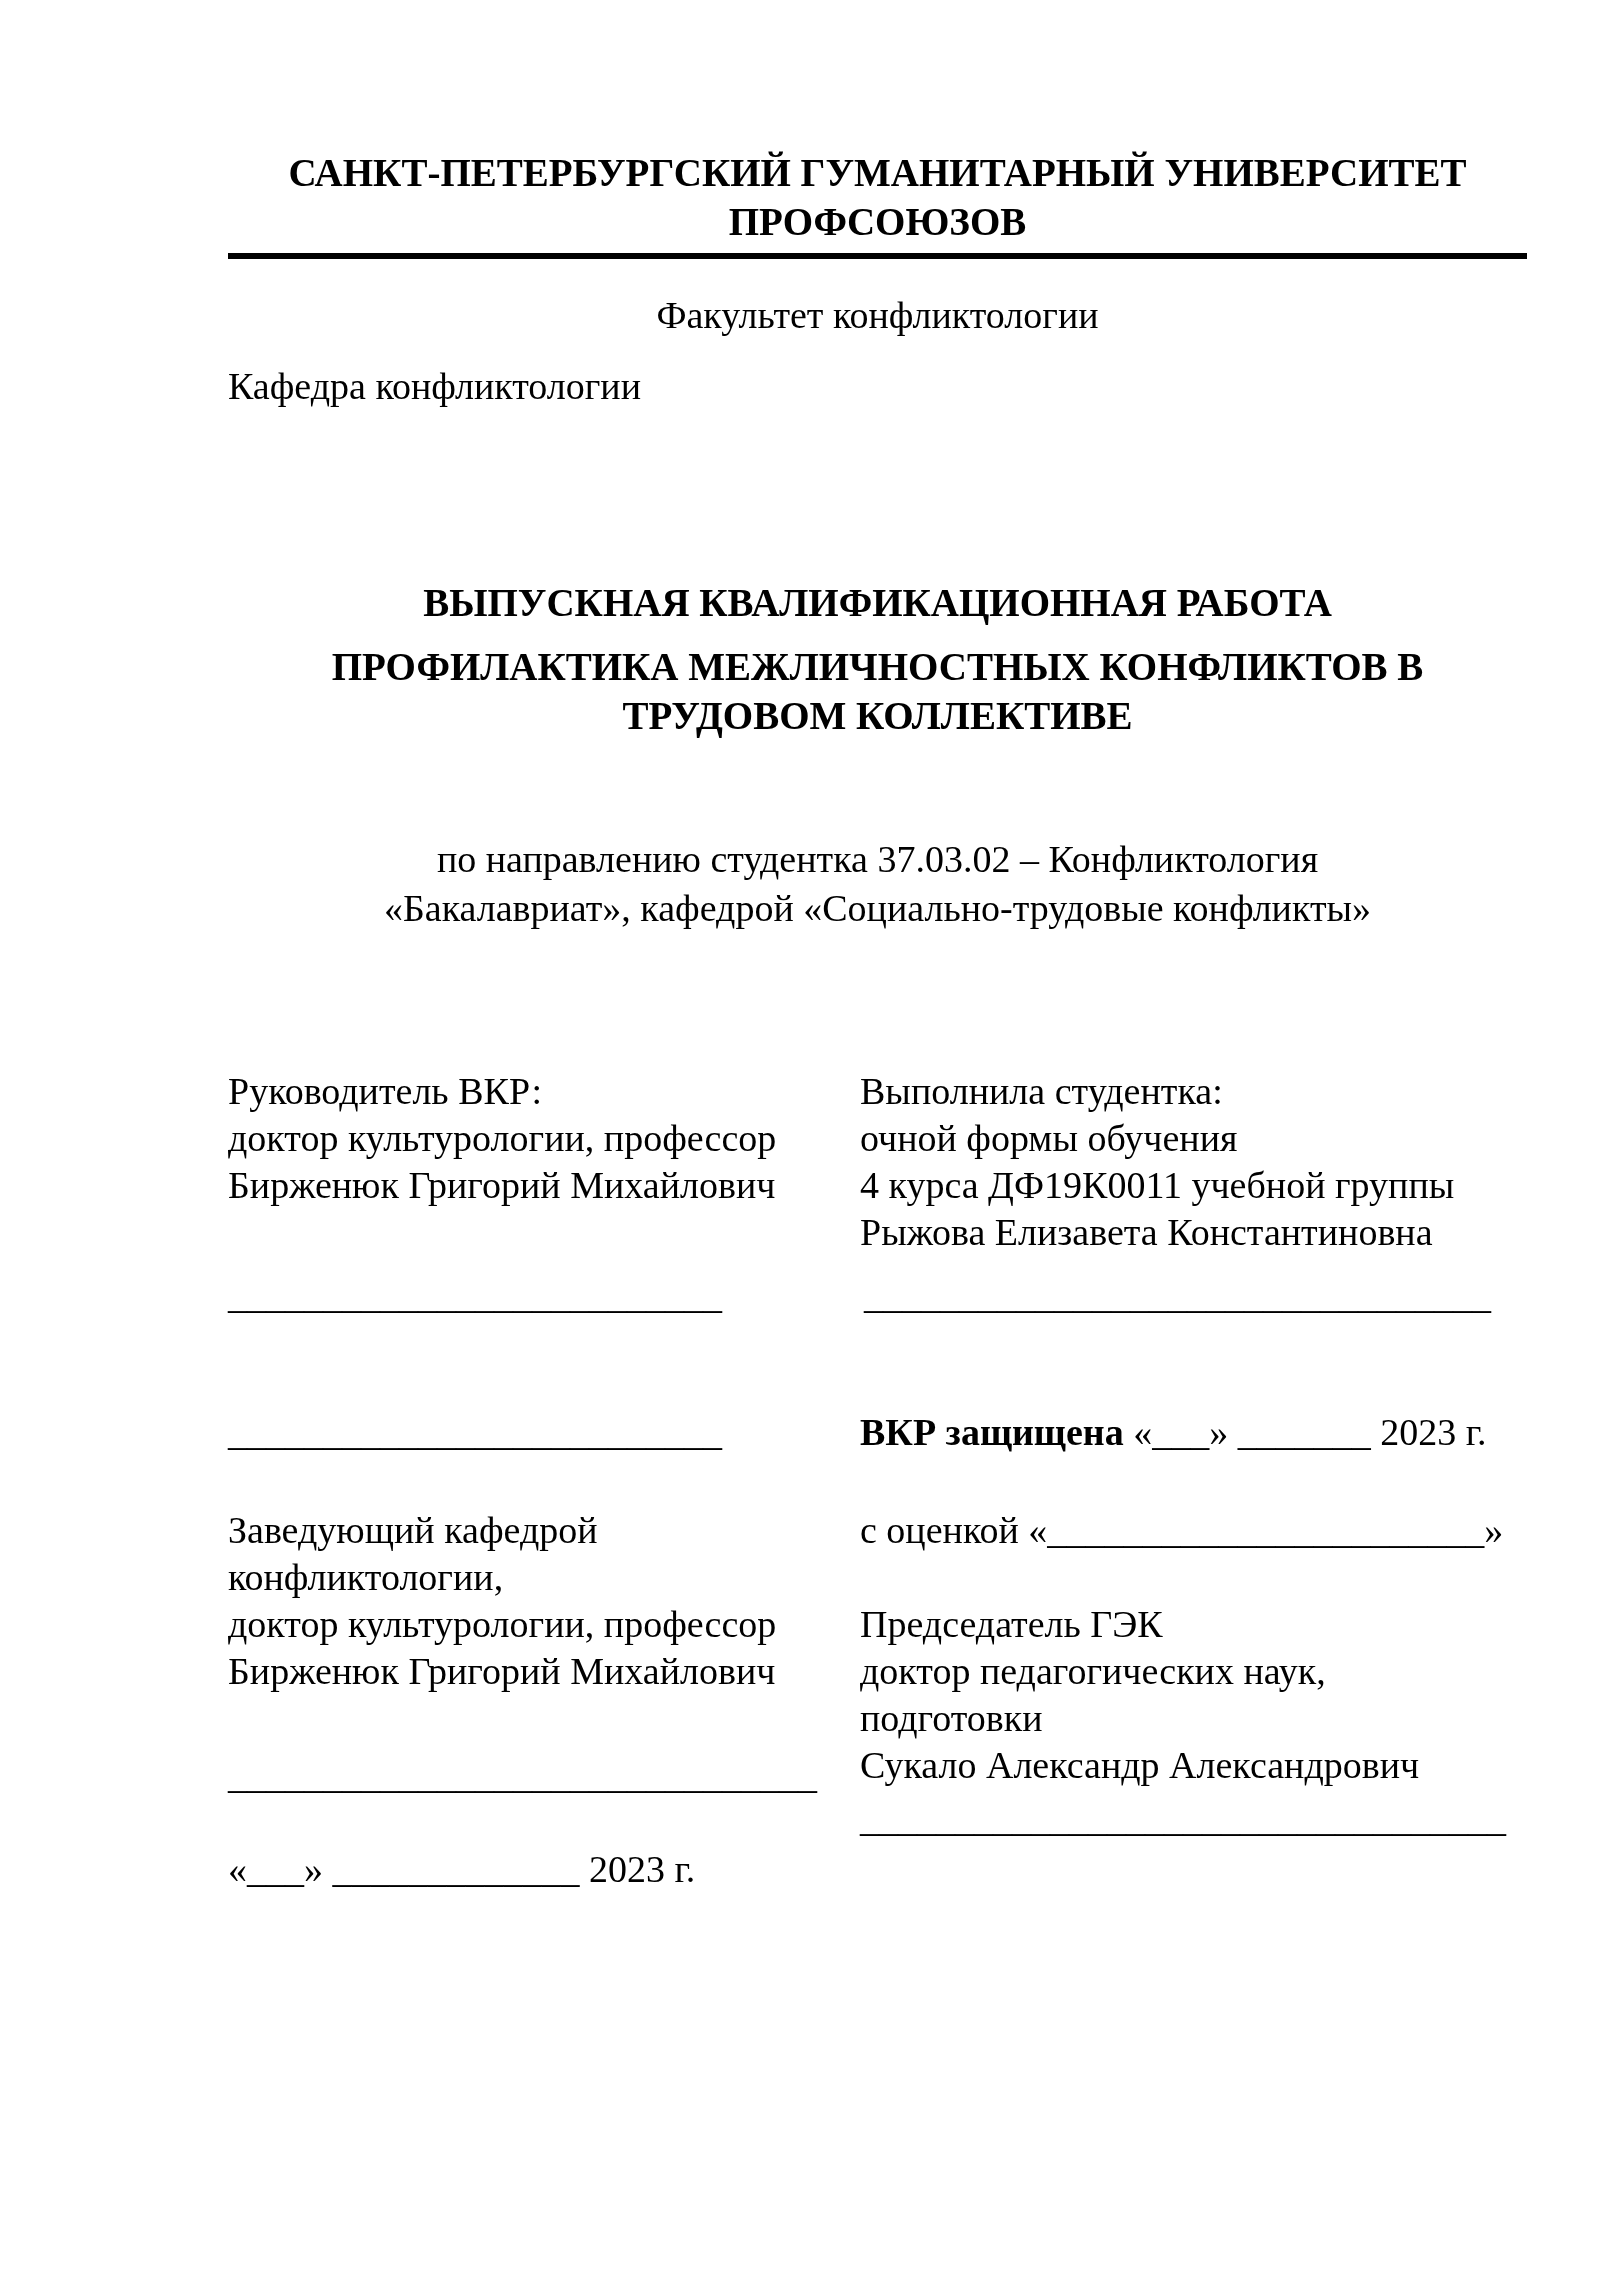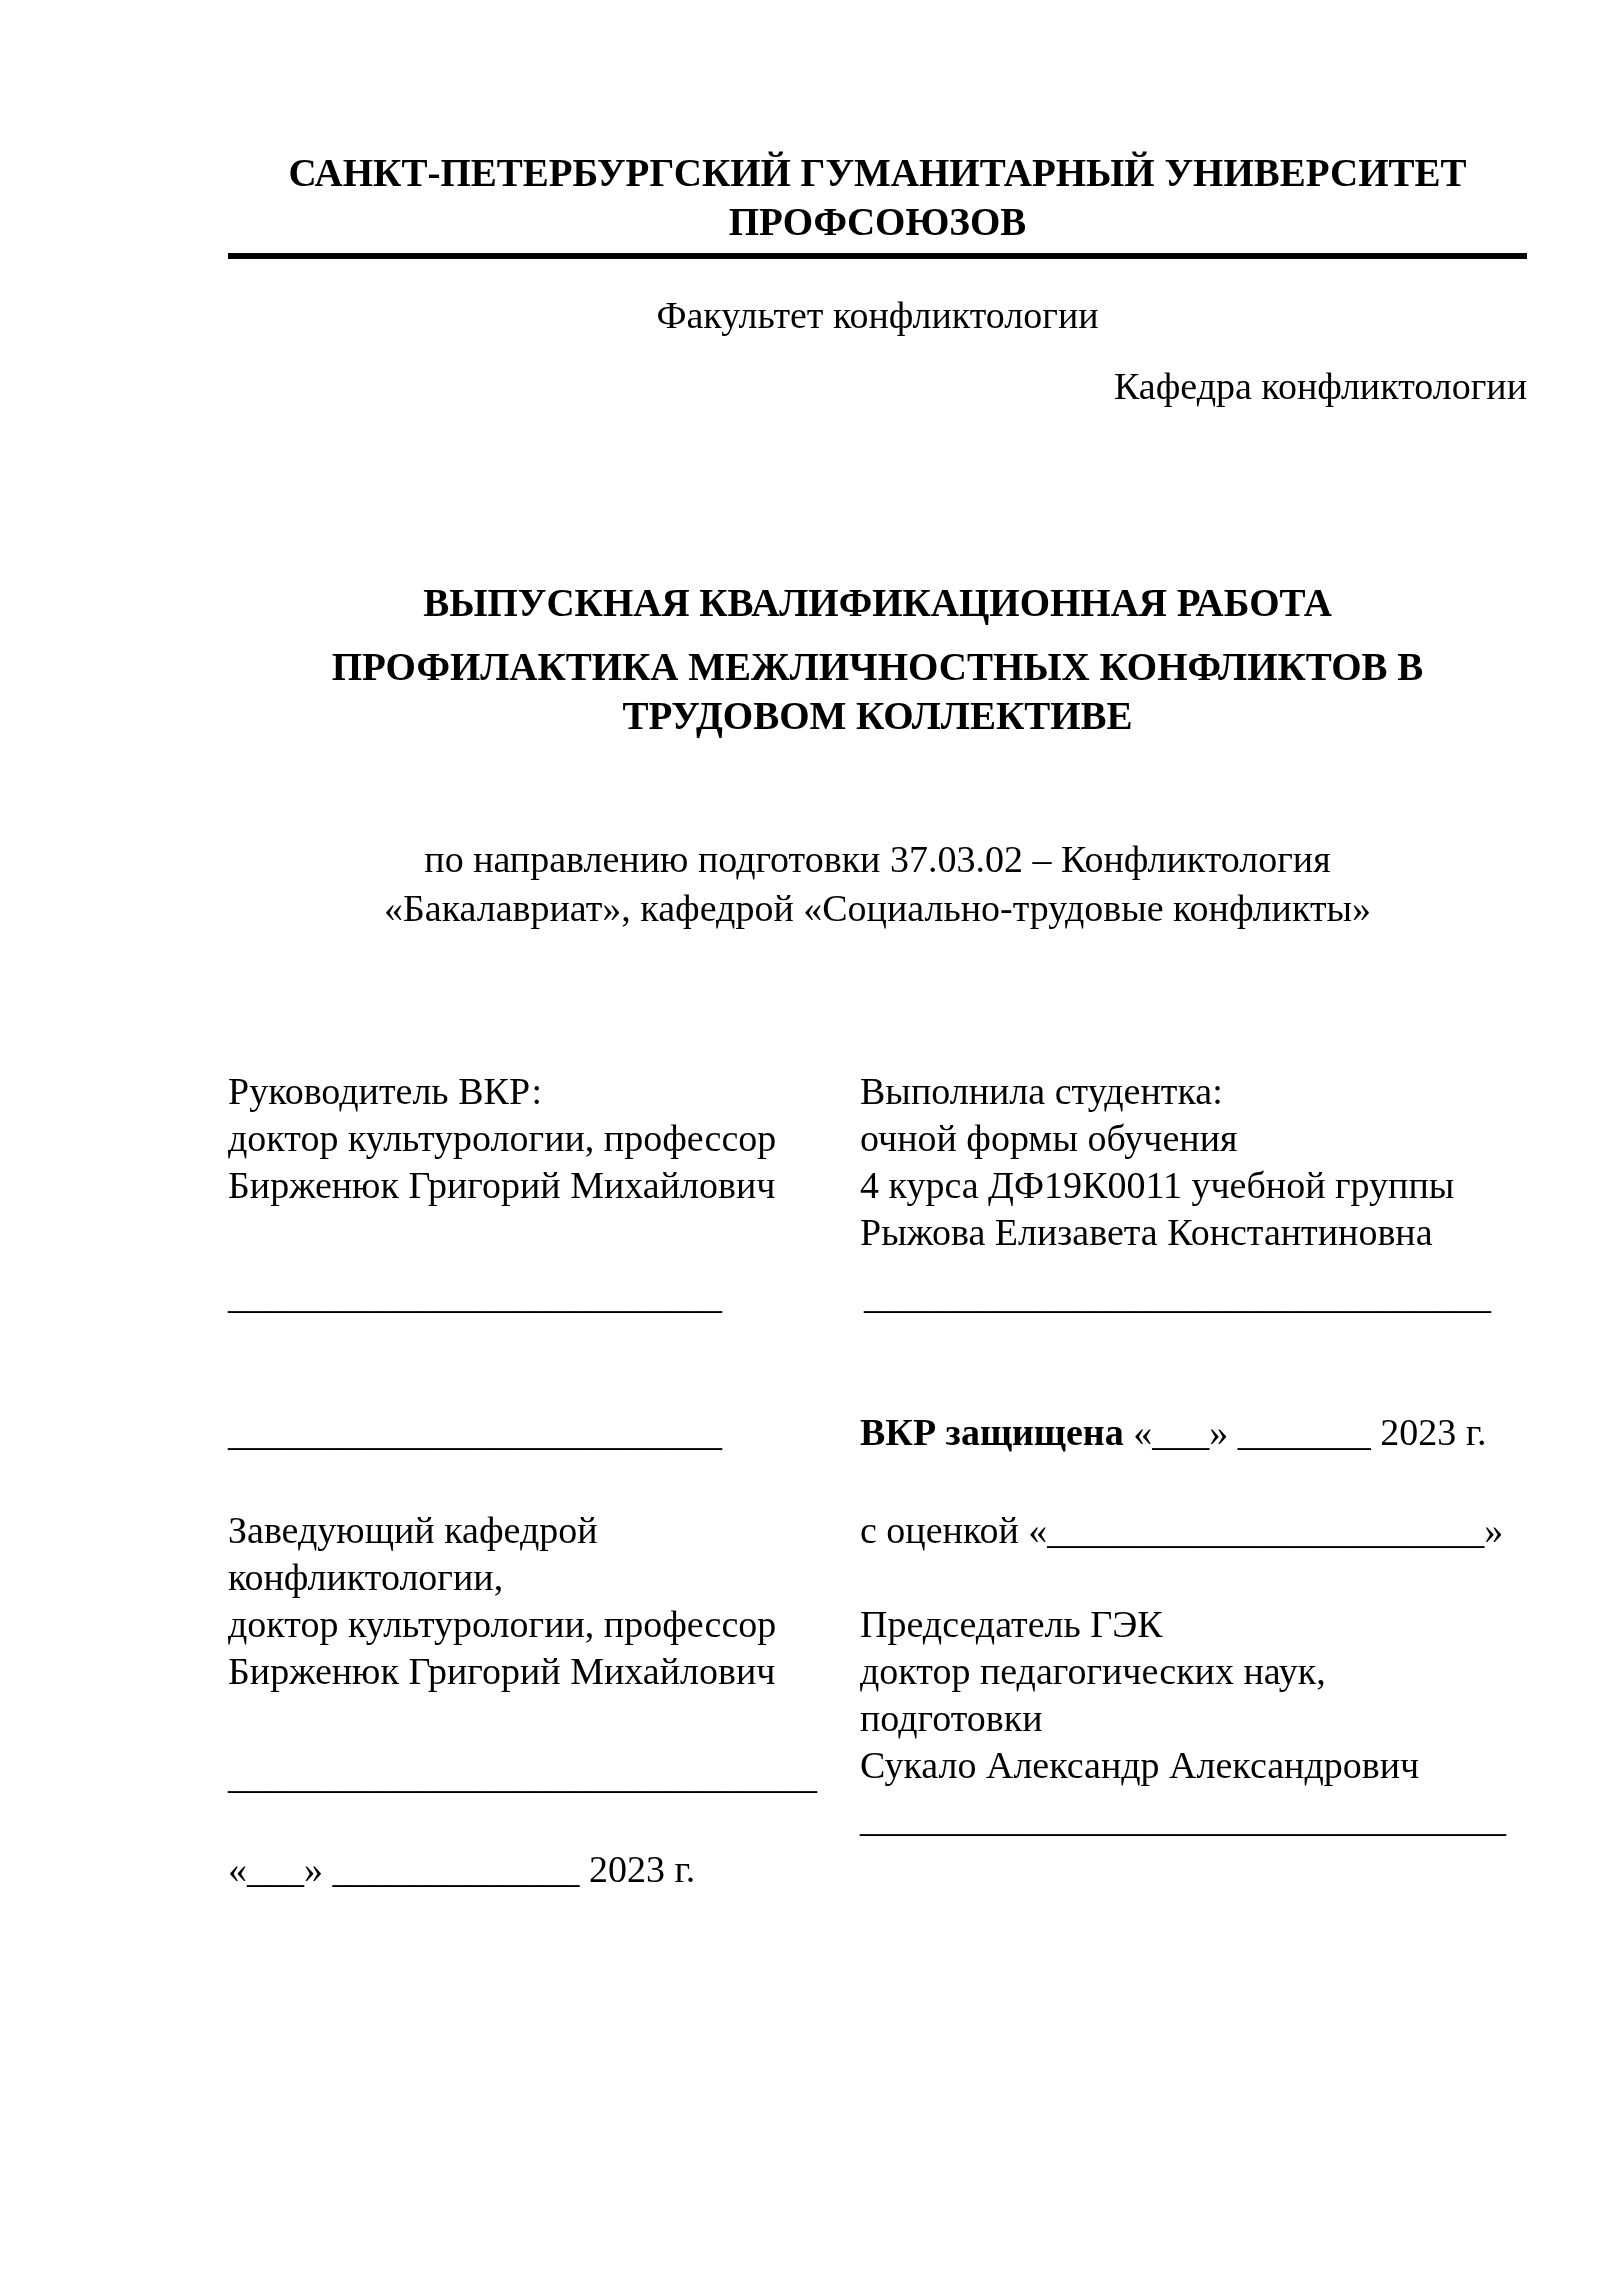--- a/index.html
+++ b/index.html
@@ -6,21 +6,21 @@
   .page{
     position:relative;
     width:1623px;height:2006px;
     background:#ffffff;color:#000000;
     font-family:"Liberation Serif","DejaVu Serif",serif;
     font-size:38px;line-height:47px;
     overflow:hidden;
   }
   .abs{position:absolute;left:228px;width:1299px;}
   .center{text-align:center;}
-  .right{text-align:right;}
+  .right{text-align:left;}
   .bold{font-weight:bold;}
   .big{font-size:39px;line-height:49px;}
   .nowrap{white-space:nowrap;}
   .col{position:absolute;white-space:nowrap;}
   .line{white-space:nowrap;}
   .line:empty::before{content:"\00a0";}
   .rule{position:absolute;left:228px;width:1299px;height:5.5px;background:#000;}
   .sig{position:absolute;white-space:nowrap;}
 </style>
 </head>
@@ -40,21 +40,21 @@
   <div class="abs right" style="top:363px;">Кафедра конфликтологии</div>
 
   <div class="abs center big bold nowrap" style="top:578px;">ВЫПУСКНАЯ КВАЛИФИКАЦИОННАЯ РАБОТА</div>
 
   <div class="abs center big bold" style="top:642px;">
     <div class="line">ПРОФИЛАКТИКА МЕЖЛИЧНОСТНЫХ КОНФЛИКТОВ В</div>
     <div class="line">ТРУДОВОМ КОЛЛЕКТИВЕ</div>
   </div>
 
   <div class="abs center" style="top:835px;line-height:49px;">
-    <div class="line">по направлению подготовки 37.03.02 – Конфликтология</div>
+    <div class="line">по направлению студентка 37.03.02 – Конфликтология</div>
     <div class="line">«Бакалавриат», кафедрой «Социально-трудовые конфликты»</div>
   </div>
 
   <div class="col" style="left:228px;top:1068px;">
     <div class="line">Руководитель ВКР:</div>
     <div class="line">доктор культурологии, профессор</div>
     <div class="line">Бирженюк Григорий Михайлович</div>
   </div>
 
   <div class="col" style="left:860px;top:1068px;">

